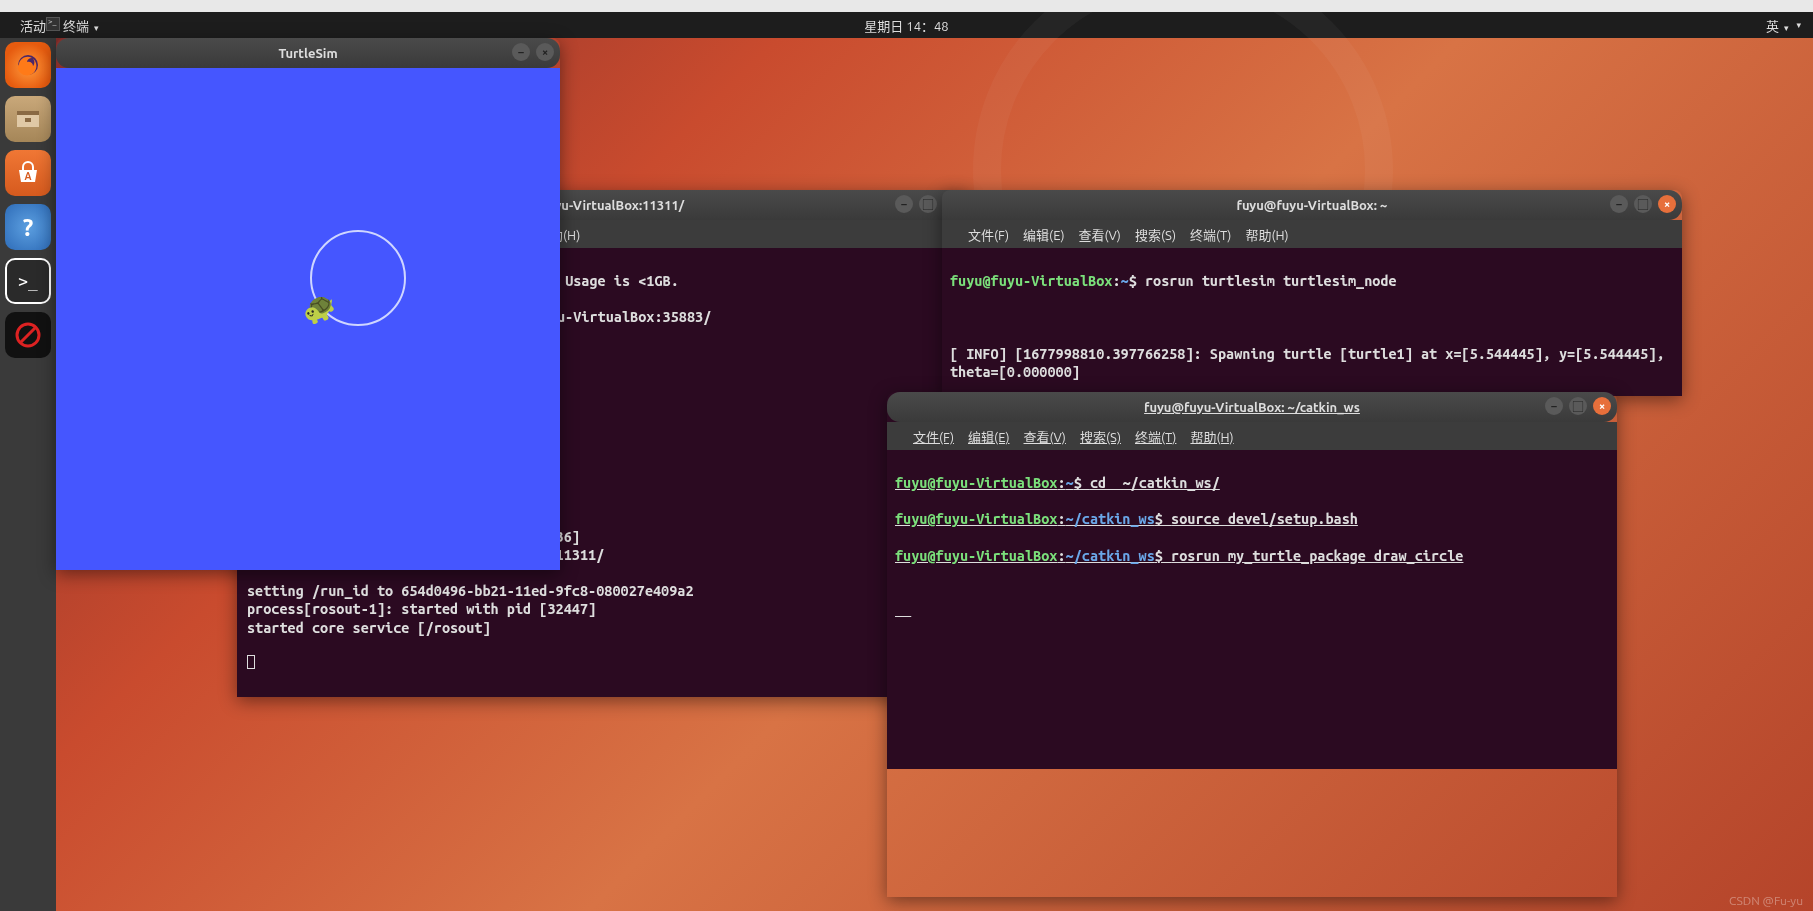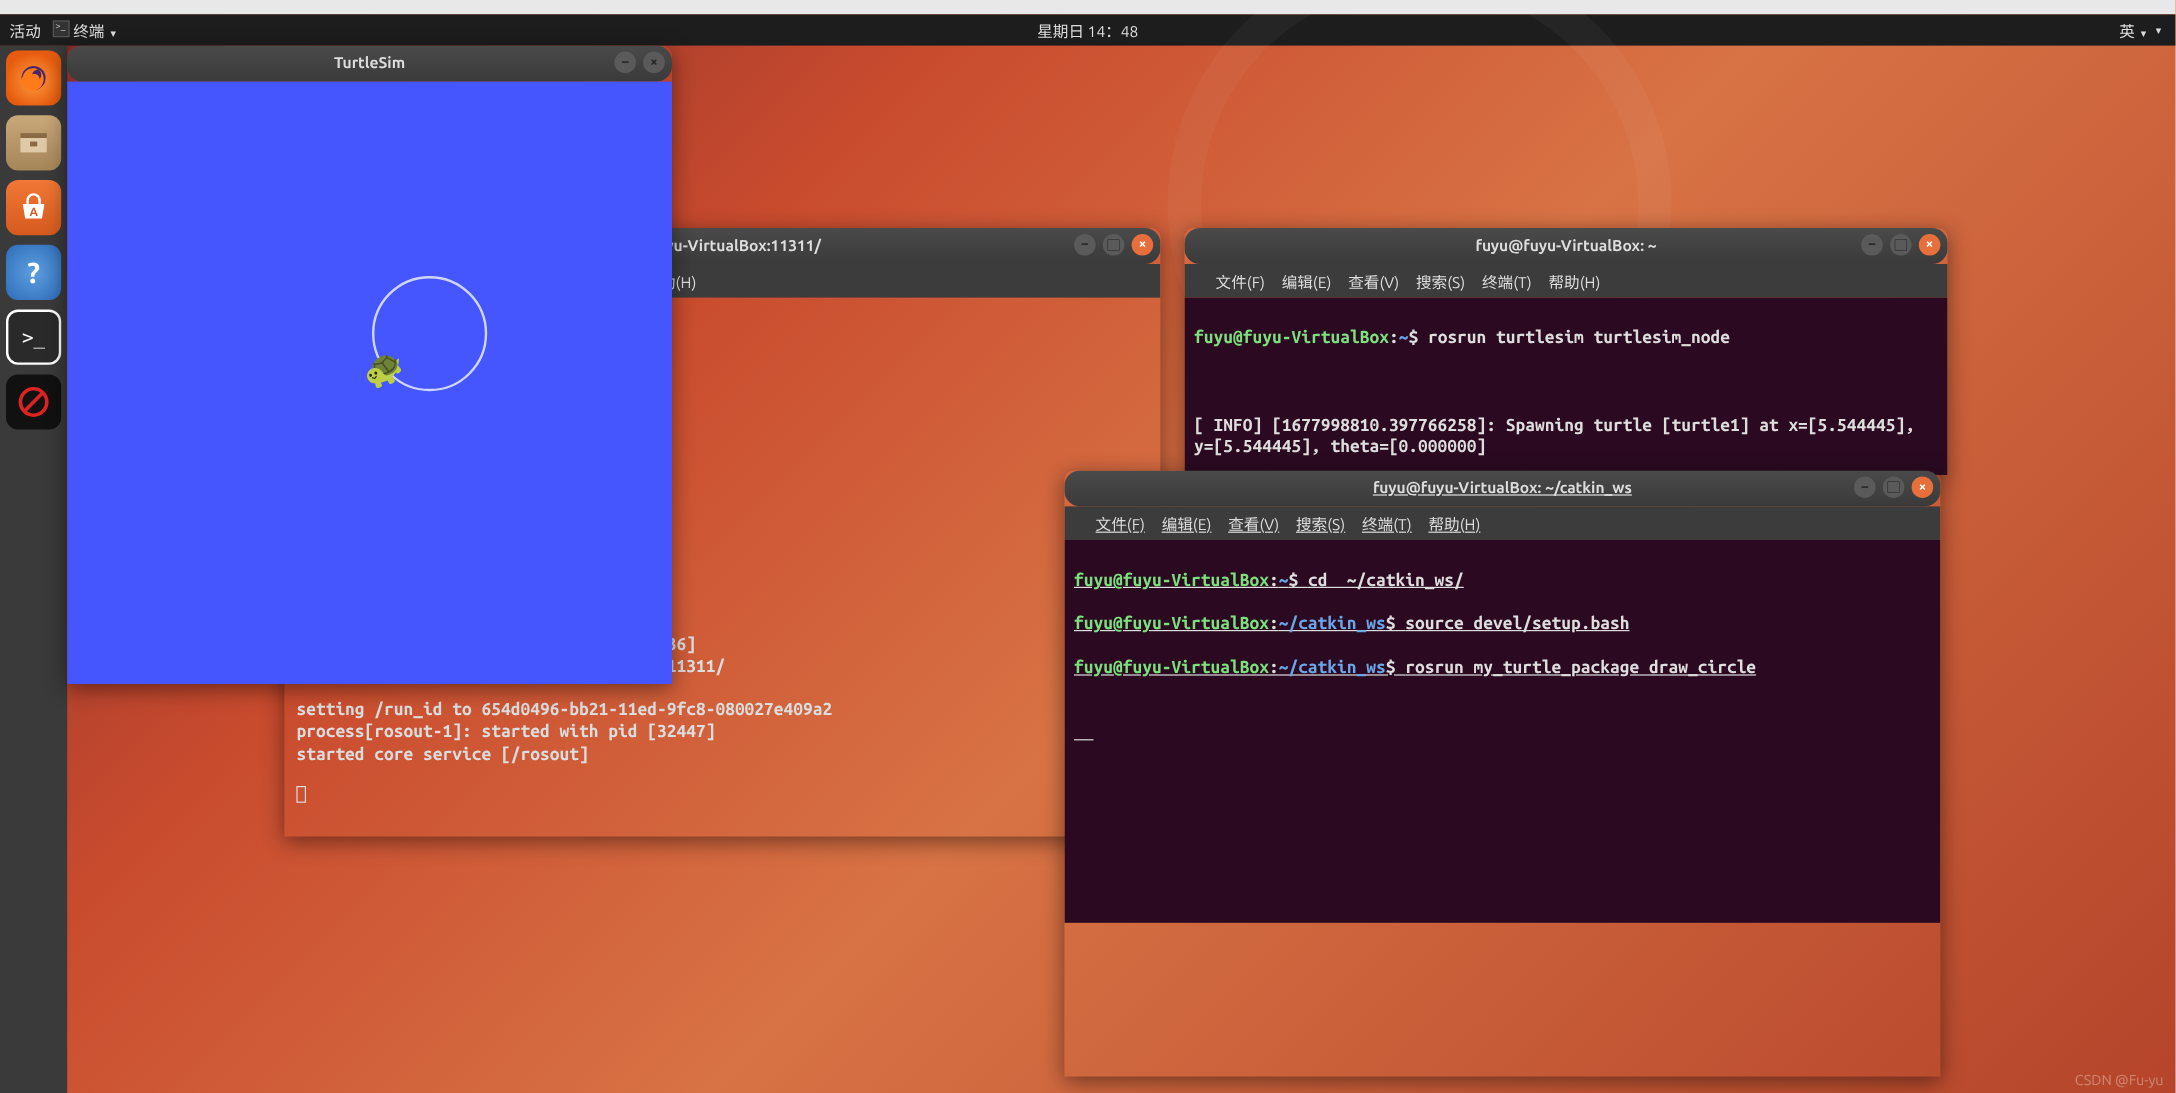--- a/index.html
+++ b/index.html
@@ -10,21 +10,21 @@
     position:relative; overflow:hidden; color:#ddd;
   }
   
   .browser-tabs { position:absolute; left:0; top:0; right:0; height:12px; background:#e8e8e8; }
   
   .top-panel {
     position:absolute; left:0; top:12px; width:100%; height:26px;
     background:#1d1d1d; color:#ddd; display:flex; align-items:center;
     font-size:13px;
   }
-  .top-panel .left-area { display:flex; align-items:flex-end; gap:10px; padding-left:8px; }
+  .top-panel .left-area { display:flex; align-items:flex-end; padding-left:20px; }
   .top-panel .center-area { position:absolute; left:50%; transform:translateX(-50%); }
   .top-panel .right-area { margin-left:auto; padding-right:12px; display:flex; align-items:center; gap:6px; }
   .down-triangle { font-size:9px; margin-left:2px; }
   .term-glyph { display:inline-block; width:14px; height:14px; background:#333; border:1px solid #555; position:relative; }
   .term-glyph::after { content:">_"; position:absolute; color:#ccc; font-size:8px; left:1px; top:-1px; }
   
   .dock {
     position:absolute; left:0; top:38px; width:56px; height:calc(100% - 38px);
     background:#3a3a3a; display:flex; flex-direction:column; align-items:center;
     padding-top:4px; gap:8px;
@@ -157,33 +157,39 @@
     <span class="title-text">p://fuyu-VirtualBox:11311/</span>
     <div class="win-controls">
       <span class="win-btn">–</span>
       <span class="win-btn">▢</span>
       <span class="win-btn close">×</span>
     </div>
   </div>
   <div class="menubar" style="padding-left:300px;">
     <span>帮助(H)</span>
   </div>
+  <div class="term-body" style="height:449px; padding-left:320px;">
+<span class="tw"> Usage is &lt;1GB.
+
+u-VirtualBox:35883/
+</span>
+  </div>
 
   <div class="term-body" style="position:absolute; left:0; bottom:0; width:100%; padding:6px 10px; background:transparent;">
 <span class="tw">process[master]: started with pid [32436]
 ROS_MASTER_URI=http://fuyu-VirtualBox:11311/
 
 setting /run_id to 654d0496-bb21-11ed-9fc8-080027e409a2
 process[rosout-1]: started with pid [32447]
 started core service [/rosout]</span>
 <br><span class="cursor-box"></span>
   </div>
 </div>
 
-<div class="window" style="left:987px; top:190px; width:636px; height:206px;">
+<div class="window" style="left:942px; top:190px; width:740px; height:206px;">
   <div class="titlebar">
     <span class="title-text">fuyu@fuyu-VirtualBox: ~</span>
     <div class="win-controls">
       <span class="win-btn">–</span>
       <span class="win-btn">▢</span>
       <span class="win-btn close">×</span>
     </div>
   </div>
   <div class="menubar">
     <span>文件(F)</span>

